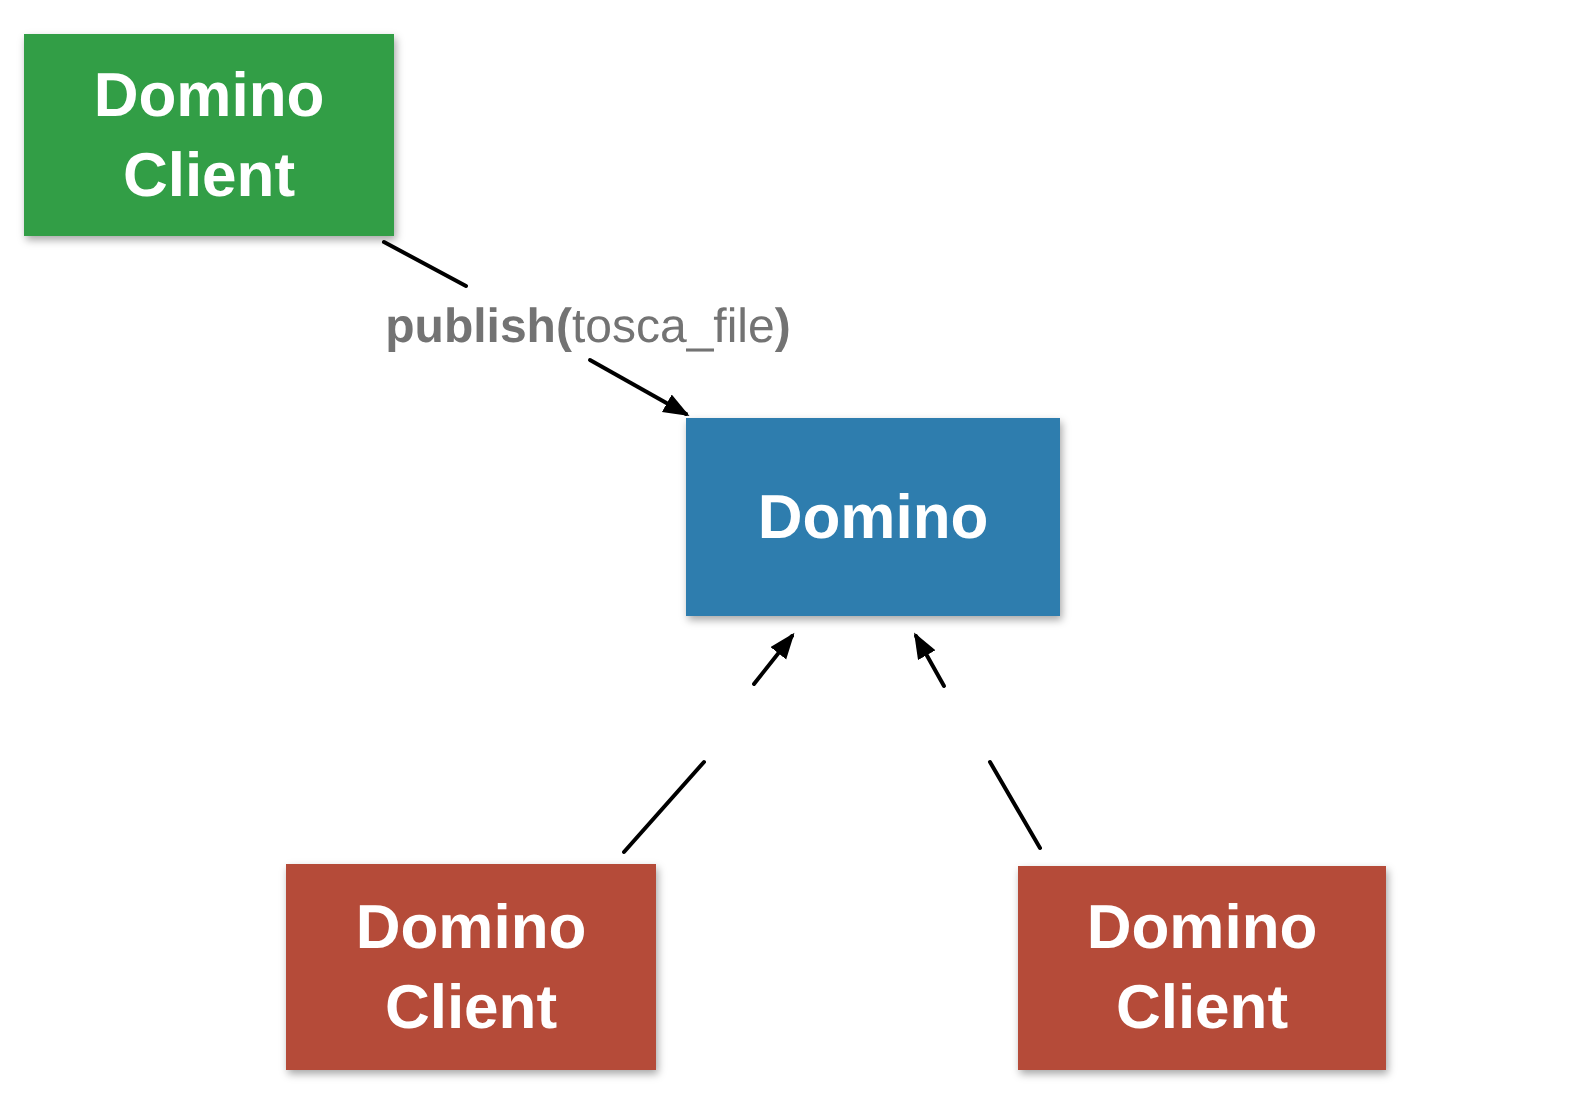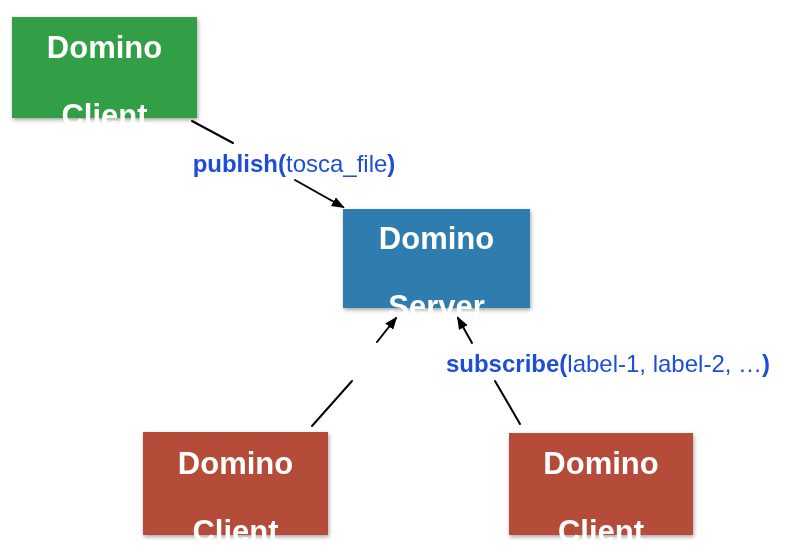--- a/index.html
+++ b/index.html
@@ -30,32 +30,31 @@
     justify-content: center;
     color: #ffffff;
     font-weight: bold;
     font-size: 31px;
     line-height: 40px;
     text-align: center;
     box-shadow: 1px 2px 4px rgba(0,0,0,0.35);
   }
   .node .line {
     display: block;
-    margin-top: 28px;
   }
   .node-publisher   { left: 12px;  top: 17px;  width: 185px; height: 101px; }
   .node-server      { left: 343px; top: 209px; width: 187px; height: 99px;  }
   .node-sub-left    { left: 143px; top: 432px; width: 185px; height: 103px; }
   .node-sub-right   { left: 509px; top: 433px; width: 184px; height: 102px; }
   .edge-label {
     position: absolute;
     transform: translate(-50%, -50%);
     white-space: nowrap;
     font-size: 24px;
-    color: #1d4ed8;
+    color: #737373;
   }
   .edge-label b { font-weight: bold; }
   .label-publish   { left: 294px; top: 164px; }
   .label-sub-left  { left: 228px; top: 364px; }
   .label-sub-right { left: 608px; top: 364px; }
 </style>
 </head>
 <body>
 
 <div class="canvas">
@@ -77,35 +76,31 @@
     <path d="M472,343 L458,318" fill="none" stroke-width="2" stroke-linecap="round" marker-end="url(#arrowhead)" stroke="#000000"></path>
   </svg>
 
   <div class="node node-publisher" style="background-color: rgb(50, 158, 70); color: rgb(255, 255, 255);">
     <span class="line">Domino</span>
     <span class="line">Client</span>
   </div>
 
   <div class="node node-server" style="background-color: rgb(46, 125, 174); color: rgb(255, 255, 255);">
     <span class="line">Domino</span>
-    <span class="line">Server</span>
   </div>
 
   <div class="node node-sub-left" style="background-color: rgb(181, 75, 57); color: rgb(255, 255, 255);">
     <span class="line">Domino</span>
     <span class="line">Client</span>
   </div>
 
   <div class="node node-sub-right" style="background-color: rgb(181, 75, 57); color: rgb(255, 255, 255);">
     <span class="line">Domino</span>
     <span class="line">Client</span>
   </div>
 
   <div class="edge-label label-publish">
     <b>publish(</b><span>tosca_file</span><b>)</b>
   </div>
 
 
-  <div class="edge-label label-sub-right">
-    <b>subscribe(</b><span>label-1, label-2, …</span><b>)</b>
-  </div>
 
 </div>
 
 </body></html>

